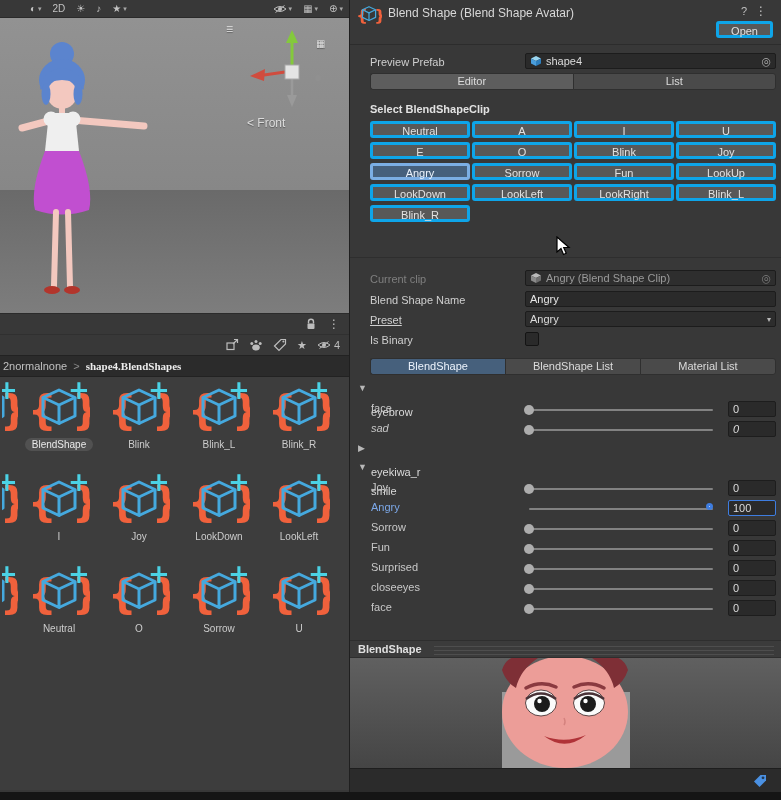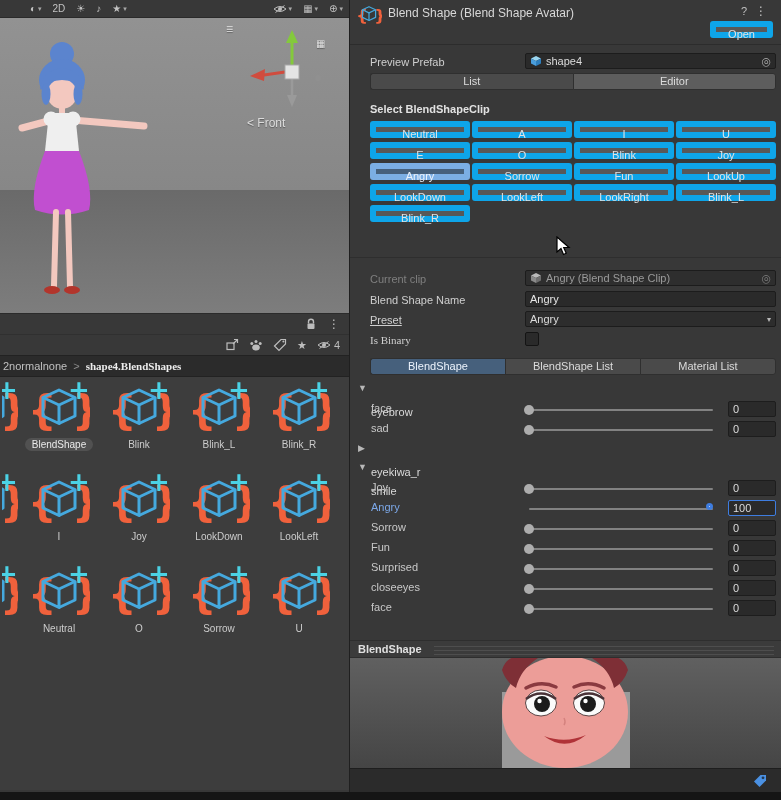--- a/index.html
+++ b/index.html
@@ -38,21 +38,21 @@
   #inspector{left:349px;top:0;width:432px;height:792px;background:#383838;border-left:1px solid #1F1F1F;}
   .ilabel{position:absolute;left:20px;color:#CFCFCF;line-height:16px;}
   .ilabel.dim{color:#7F7F7F;}
   .field{position:absolute;left:175px;width:251px;height:16px;background:#2A2A2A;border:1px solid #1C1C1C;border-radius:2px;display:flex;align-items:center;padding:0 4px;color:#DCDCDC;}
   .field .picker{margin-left:auto;font-size:11px;color:#B0B0B0;line-height:14px;}
   .field.disabled{background:#2E2E2E;color:#9A9A9A;align-items:center;}
   input.txt{position:absolute;left:175px;width:251px;height:16px;background:#2A2A2A;border:1px solid #1C1C1C;border-radius:2px;color:#E6E6E6;font-size:11px;font-family:inherit;padding:0 4px;outline:none;}
   .dropdown{position:absolute;left:175px;width:251px;height:16px;background:#2D2D2D;border:1px solid #1C1C1C;border-radius:2px;display:flex;align-items:center;padding:0 4px;color:#DCDCDC;}
   .dropdown .dd-caret{margin-left:auto;font-size:8px;color:#B8B8B8;}
   .checkbox{position:absolute;left:175px;width:14px;height:14px;background:#2A2A2A;border:1px solid #141414;border-radius:2px;}
-  .btn{background:#585858;border:6px solid #0ea5e9;border-radius:3px;color:#E2E2E2;font-size:11px;text-align:center;line-height:15px;height:17px;}
+  .btn{background:#585858;border:3px solid #0ea5e9;border-radius:3px;color:#E2E2E2;font-size:11px;text-align:center;line-height:15px;height:17px;}
   .btn.sel{background:#46607C;border-color:#7BAEE4;color:#ECF3FC;}
   #clip-grid{position:absolute;left:20px;top:121px;width:406px;display:grid;grid-template-columns:repeat(4,1fr);gap:4px 2px;}
   #create-btn{position:absolute;left:20px;top:227px;width:406px;}
   .tabbar{position:absolute;left:20px;width:406px;height:17px;display:flex;}
   .tabbar .seg{flex:1;background:#4A4A4A;border:1px solid #2F2F2F;border-right-width:0;color:#DCDCDC;text-align:center;line-height:15px;}
   .tabbar .seg:first-child{border-radius:3px 0 0 3px;}
   .tabbar .seg:last-child{border-radius:0 3px 3px 0;border-right-width:1px;}
   .tabbar .seg.on-gray{background:#5D5D5D;}
   .tabbar .seg.on-blue{background:#46607C;color:#ECF3FC;}
   
@@ -312,22 +312,22 @@
     <svg width="12" height="12" viewBox="0 0 12 12" style="margin-right:4px;">
       <polygon points="6,1 11,3.5 6,6 1,3.5" fill="#9AD6F0"></polygon>
       <polygon points="1,3.5 1,8.5 6,11 6,6" fill="#4A9EDC"></polygon>
       <polygon points="11,3.5 11,8.5 6,11 6,6" fill="#2E7FBE"></polygon>
     </svg>
     <span>shape4</span>
     <span class="picker">◎</span>
   </div>
 
   <div class="tabbar" style="top:73px;">
+    <div class="seg on-gray">Editor</div>
     <div class="seg">List</div>
-    <div class="seg on-gray">Editor</div>
   </div>
 
   <div class="ilabel" style="top:101px;font-weight:bold;color:#E2E2E2;">Select BlendShapeClip</div>
 
   <div id="clip-grid">
     <div class="btn">Neutral</div>
     <div class="btn">A</div>
     <div class="btn">I</div>
     <div class="btn">U</div>
     <div class="btn">E</div>
@@ -361,40 +361,40 @@
 
   <div class="ilabel" style="top:292px;">Blend Shape Name</div>
   <input class="txt" style="top: 291px;" type="text" value="Angry">
 
   <div class="ilabel" style="top:312px;text-decoration:underline;">Preset</div>
   <div class="dropdown" style="top:311px;">
     <span>Angry</span>
     <span class="dd-caret">▾</span>
   </div>
 
-  <div class="ilabel" style="top:332px;font-family:Liberation Serif, serif;">Is Binary</div>
+  <div class="ilabel" style="top:332px;">Is Binary</div>
   <div class="checkbox" style="top:332px;"></div>
 
   <div class="tabbar" style="top:358px;">
     <div class="seg on-blue">BlendShape</div>
     <div class="seg">BlendShape List</div>
     <div class="seg">Material List</div>
   </div>
 
   <div class="srow" style="top:381px;">
     <span class="tri">▼</span>
     <span class="glabel">eyebrow</span>
   </div>
   <div class="srow" style="top:401px;">
     <span class="slabel">face</span>
     <span class="strack"></span>
     <span class="shandle"></span>
     <span class="sval">0</span>
   </div>
-  <div class="srow" style="top:421px;">
+  <div class="srow" style="top:421px;font-style:italic;">
     <span class="slabel">sad</span>
     <span class="strack"></span>
     <span class="shandle"></span>
     <span class="sval">0</span>
   </div>
   <div class="srow" style="top:441px;">
     <span class="tri">▶</span>
     <span class="glabel">eyekiwa_r</span>
   </div>
   <div class="srow" style="top:460px;">

